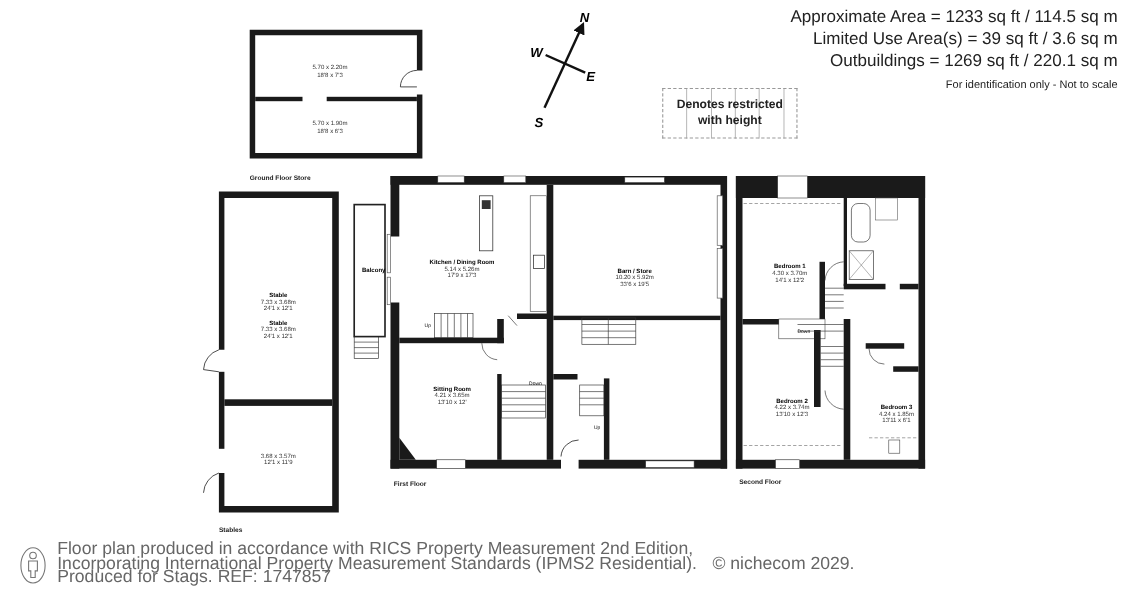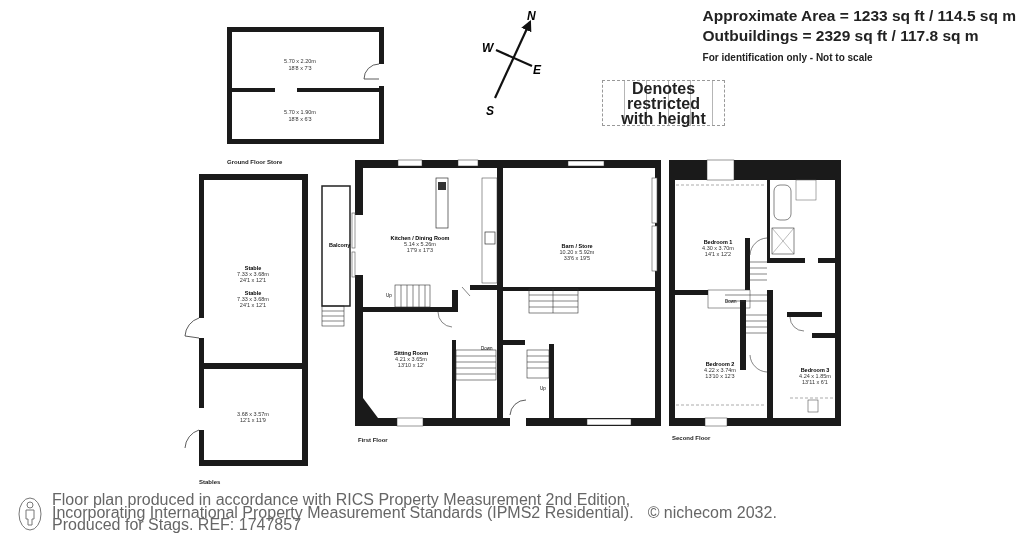--- a/index.html
+++ b/index.html
@@ -1,24 +1,24 @@
 <!DOCTYPE html>
 <html><head>
 <meta charset="utf-8">
 <style>
   html, body { margin:0; padding:0; background:#ffffff; }
   body { width:1024px; height:545px; position:relative; overflow:hidden; font-family:"Liberation Sans", sans-serif; color:#222; }
   #plan { position:absolute; left:0; top:0; width:1024px; height:545px; }
-  .area-block { position:absolute; right:8px; top:6px; text-align:left;font-weight:bold; }
+  .area-block { position:absolute; right:8px; top:6px; text-align:right; }
   .area-line { font-size:15.5px; line-height:20px; color:#222; white-space:nowrap; }
   .area-note { font-size:10px; color:#222; margin-top:6px; }
   .legend-box { position:absolute; left:602px; top:80px; width:121px; height:44px; border:1px dashed #999;
     background-image: repeating-linear-gradient(90deg, transparent 0 21px, rgba(150,150,150,.7) 21px 22px);
     display:flex; align-items:center; justify-content:center; text-align:center;
-    font-weight:bold; font-size:16px; line-height:15px; color:#222; }
+    font-weight:bold; font-size:11px; line-height:15px; color:#222; }
   .footer { position:absolute; left:18px; top:494px; display:flex; align-items:flex-start; }
   .footer .info-icon { width:24px; height:36px; margin-right:10px; margin-top:2px; }
   .footer-text { font-size:16px; line-height:12.5px; color:#666; white-space:nowrap; }
   .copy { margin-left:14px; }
   svg text { font-family:"Liberation Sans", sans-serif; }
 </style>
 </head>
 <body>
 
 <svg id="plan" width="1024" height="545" viewBox="0 0 1024 545" xmlns="http://www.w3.org/2000/svg">
@@ -205,35 +205,36 @@
     <text x="815" y="372" font-size="5.5" font-weight="bold" text-anchor="middle">Bedroom 3</text>
     <text x="815" y="378" font-size="5.5" text-anchor="middle" fill="#333">4.24 x 1.85m</text>
     <text x="815" y="384" font-size="5.5" text-anchor="middle" fill="#333">13'11 x 6'1</text>
     <text x="725" y="303" font-size="4.5">Down</text>
     <text x="672" y="440" font-size="6" font-weight="bold" fill="#222">Second Floor</text>
   </g>
 </svg>
 
 <div class="area-block">
   <div class="area-line">Approximate Area = 1233 sq ft / 114.5 sq m</div>
-  <div class="area-line">Outbuildings = 2329 sq ft / 117.8 sq m</div>
+  <div class="area-line">Limited Use Area(s) = 39 sq ft / 3.6 sq m</div>
+  <div class="area-line">Outbuildings = 1269 sq ft / 220.1 sq m</div>
   <div class="area-note">For identification only - Not to scale</div>
 </div>
 
 <div class="legend-box">
   <div>
     <div>Denotes restricted</div>
     <div>with height</div>
   </div>
 </div>
 
 <div class="footer">
   <svg class="info-icon" viewBox="0 0 24 36">
     <ellipse cx="12" cy="18" rx="11" ry="16" fill="none" stroke="#777" stroke-width="1"></ellipse>
     <circle cx="12" cy="9" r="3" fill="none" stroke="#777" stroke-width="1"></circle>
     <path d="M8,14 H16 V23 H14 V29 H10 V23 H8 Z" fill="none" stroke="#777" stroke-width="1"></path>
   </svg>
   <div class="footer-text">
     <div>Floor plan produced in accordance with RICS Property Measurement 2nd Edition,</div>
-    <div><span>Incorporating International Property Measurement Standards (IPMS2 Residential).</span><span class="copy">© nichecom 2032.</span></div>
+    <div><span>Incorporating International Property Measurement Standards (IPMS2 Residential).</span><span class="copy">© nichecom 2029.</span></div>
     <div>Produced for Stags.   REF: 1747857</div>
   </div>
 </div>
 
 </body></html>

